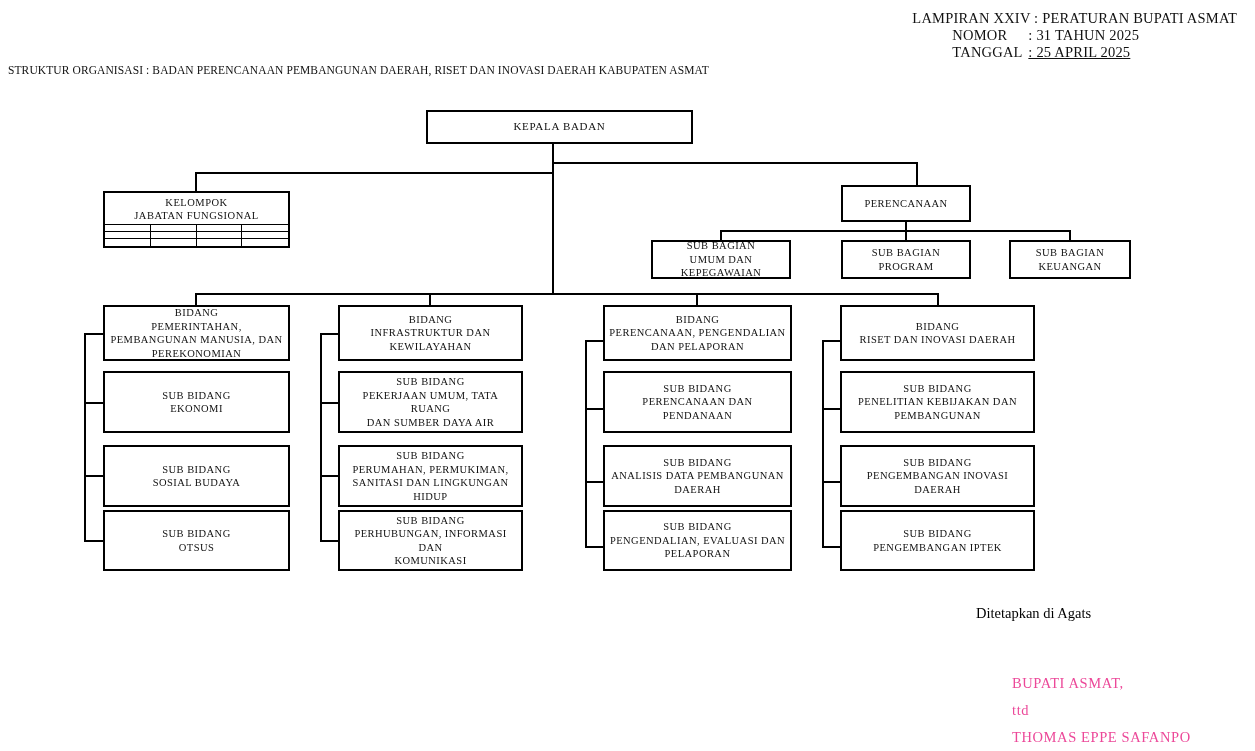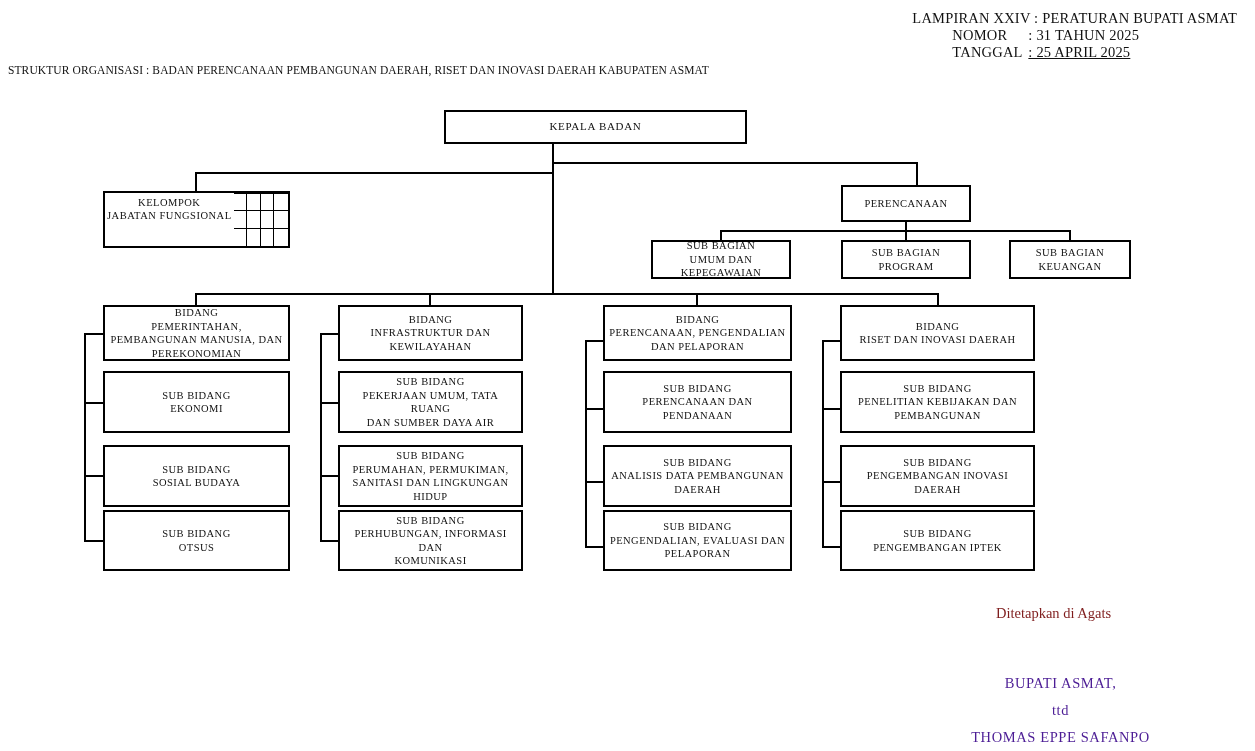--- a/index.html
+++ b/index.html
@@ -76,20 +76,21 @@
   .hline { height: 2px; }
 
   
   .kjf {
     position: absolute;
     box-sizing: border-box;
     border: 2px solid #000000;
     background: #ffffff;
     z-index: 3;
     display: flex;
+    flex-direction: column;
   }
   .kjf-head {
     flex: 0 0 auto;
     text-align: center;
     font-family: "Liberation Serif", "DejaVu Serif", serif;
     font-size: 10.5px;
     letter-spacing: .5px;
     line-height: 13px;
     padding: 3px 2px 2px 2px;
     white-space: pre-line;
@@ -108,51 +109,51 @@
   .kjf-cell.last-col { border-right: none; }
   .kjf-cell.last-row { border-bottom: none; }
 
   
   .sign {
     position: absolute;
     font-family: "Liberation Serif", "DejaVu Serif", serif;
     white-space: nowrap;
   }
   .sign-place {
-    left: 996px;
+    left: 976px;
     top: 600px;
     font-size: 14.5px;
     line-height: 27px;
-    color: #7f1d1d;
+    color: #000000;
   }
   .sign-auth {
-    left: 953px;
+    left: 1012px;
     top: 670px;
     width: 215px;
-    text-align: center;
+    text-align: left;
     font-size: 14.5px;
     line-height: 27px;
-    color: #4c1d95;
+    color: #ec4899;
     letter-spacing: .6px;
   }
 </style>
 </head>
 <body>
 
 <div id="page">
 
   <div class="legal">
     <span class="l-row">LAMPIRAN XXIV : PERATURAN BUPATI ASMAT</span>
     <span class="l-row l-indent"><span class="l-key">NOMOR</span><span>: 31 TAHUN 2025</span></span>
     <span class="l-row l-indent l-underline"><span class="l-key">TANGGAL</span><span>:  25 APRIL 2025</span></span>
   </div>
 
   <div class="doc-title">STRUKTUR ORGANISASI : BADAN PERENCANAAN PEMBANGUNAN DAERAH,  RISET DAN INOVASI DAERAH KABUPATEN ASMAT</div>
 
-  <div class="node big" style="left:444px; top:110px; width:303px; height:34px;">
+  <div class="node big" style="left:426px; top:110px; width:267px; height:34px;">
     <span class="txt">KEPALA BADAN</span>
   </div>
 
   <div class="line vline" style="left:552px; top:144px; height:151px;"></div>
 
   <div class="line hline" style="left:552px; top:162px; width:366px;"></div>
   <div class="line vline" style="left:916px; top:162px; height:23px;"></div>
 
   <div class="line hline" style="left:195px; top:172px; width:359px;"></div>
   <div class="line vline" style="left:195px; top:172px; height:20px;"></div>

